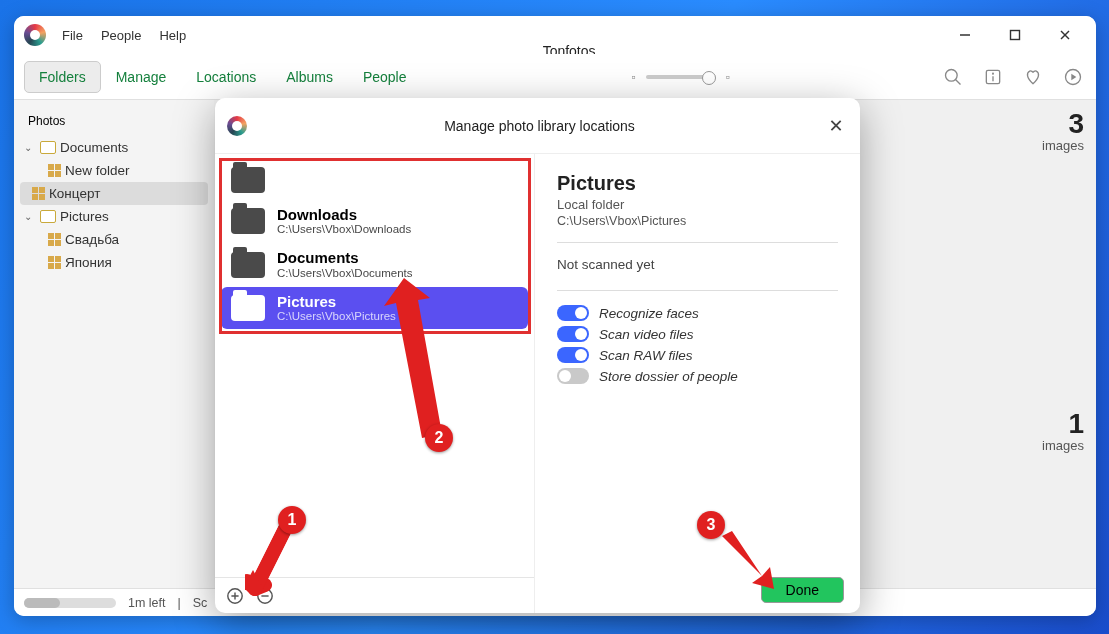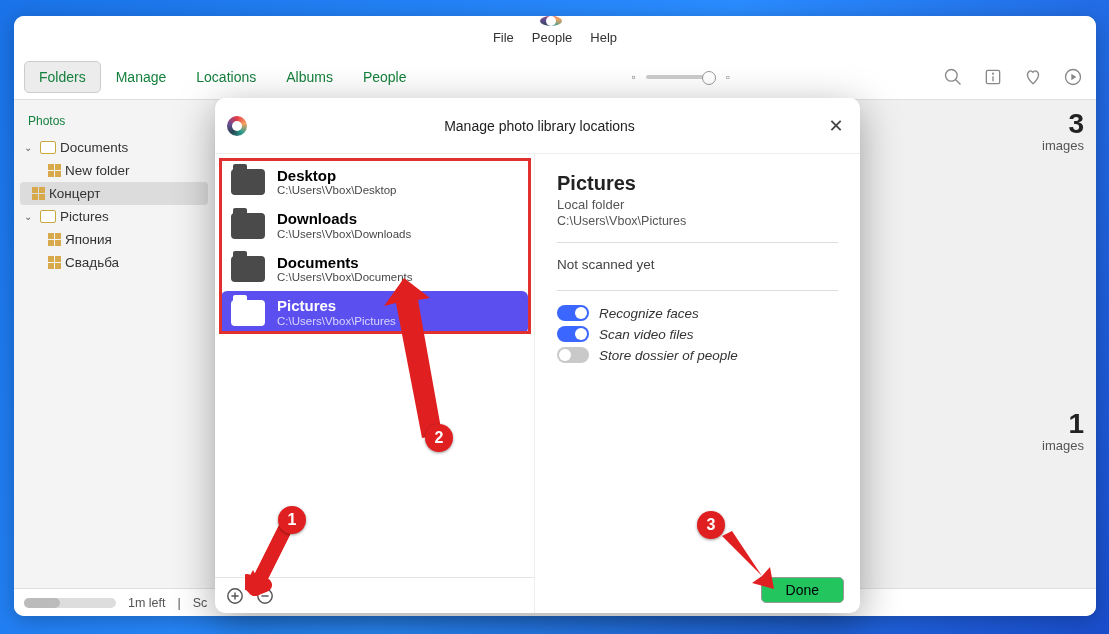--- a/index.html
+++ b/index.html
@@ -1,20 +1,20 @@
 <!DOCTYPE html>
 <html><head>
 <meta charset="utf-8">
 <style>
   * { box-sizing: border-box; margin: 0; padding: 0; font-family: -apple-system, "Segoe UI", Arial, sans-serif; }
   body { background: linear-gradient(120deg, #1a73e8 0%, #2a8cff 50%, #1a4dcc 100%); width: 1109px; height: 634px; overflow: hidden; position: relative; }
 
   
   .window { position: absolute; left: 14px; top: 16px; width: 1082px; height: 600px; background: #f4f4f4; border-radius: 10px; box-shadow: 0 4px 20px rgba(0,0,0,.25); display: flex; flex-direction: column; overflow: hidden; }
-  .titlebar { height: 38px; display: flex; align-items: center; padding: 0 10px; background: #fff; flex-direction: column; }
+  .titlebar { height: 38px; display: flex; align-items: center; padding: 0 10px; background: #fff; }
   .logo { width: 22px; height: 22px; border-radius: 50%; background: conic-gradient(#e63946,#f4a261,#2a9d8f,#264653,#6a4c93,#e63946); display:flex; align-items:center; justify-content:center; margin-right:8px; }
   .logo:after { content:""; width:10px; height:10px; background:#fff; border-radius:50%; }
   .menu { display:flex; gap:2px; }
   .menu span { padding:4px 8px; font-size:13px; color:#333; }
   .title-center { flex:1; text-align:center; font-size:14px; color:#222; font-weight:500;margin-top:31px; }
   .win-controls { display:flex; gap:8px; align-items:center; }
   .win-btn { width:42px; height:30px; display:flex; align-items:center; justify-content:center; font-size:14px; color:#333; }
   .win-btn svg { width:12px; height:12px; stroke:#333; stroke-width:1.4; fill:none; }
 
   .toolbar { height:46px; background:#fff; border-bottom:1px solid #e0e0e0; display:flex; align-items:center; padding:0 10px; }
@@ -24,21 +24,21 @@
   .toolbar-center { flex:1; display:flex; justify-content:center; align-items:center; gap:10px; }
   .slider-icon { font-size:12px; color:#888; }
   .slider { width:70px; height:4px; background:#ccc; border-radius:2px; position:relative; }
   .slider:after { content:""; position:absolute; right:0; top:-4px; width:12px; height:12px; background:#fff; border:1px solid #999; border-radius:50%; }
   .toolbar-right { display:flex; gap:14px; align-items:center; }
   .tool-icon { width:26px; height:26px; display:flex; align-items:center; justify-content:center; color:#888; }
   .tool-icon svg { width:20px; height:20px; stroke:#888; stroke-width:1.6; fill:none; }
 
   .body { flex:1; display:flex; overflow:hidden; }
   .sidebar { width:200px; background:#f4f4f4; padding:10px 0; overflow-y:auto; }
-  .side-head { font-size:12px; color:#15803d; padding:4px 14px 8px; }
+  .side-head { font-size:12px; color:#000000; padding:4px 14px 8px; }
   .tree-item { display:flex; align-items:center; padding:4px 10px; font-size:13.5px; color:#333; gap:4px; }
   .tree-item.lvl1 { padding-left:34px; }
   .tree-item.selected { background:#dcdcdc; border-radius:4px; margin:0 6px; padding-left:12px;}
   .chev { width:12px; font-size:10px; color:#666; }
   .folder-ico { width:16px; height:13px; border:1px solid #c9a93b; border-radius:2px; background:#fff; position:relative; }
   .grid-ico { width:13px; height:13px; display:grid; grid-template-columns:1fr 1fr; grid-template-rows:1fr 1fr; gap:1.5px;}
   .grid-ico span{background:#d8a94a;}
 
   .content { flex:1; background:#f0f0f0; position:relative; }
   .count-box { position:absolute; right:12px; top:10px; text-align:right; }
@@ -194,30 +194,30 @@
           <span class="folder-ico"></span>
           <span>Pictures</span>
         </div>
       <div class="tree-item lvl1">
           <span class="grid-ico">
             <span></span>
             <span></span>
             <span></span>
             <span></span>
           </span>
-          <span>Япония</span>
+          <span>Свадьба</span>
         </div>
       <div class="tree-item lvl1">
           <span class="grid-ico">
             <span></span>
             <span></span>
             <span></span>
             <span></span>
           </span>
-          <span>Свадьба</span>
+          <span>Япония</span>
         </div>
     </div>
     <div class="content">
       <div class="count-box">
         <div class="n">3</div>
         <div class="lbl">images</div>
       </div>
       <div class="count-box count-box2">
         <div class="n">1</div>
         <div class="lbl">images</div>
@@ -237,24 +237,20 @@
   <div class="modal-head">
     <div class="logo"></div>
     <div class="modal-title">Manage photo library locations</div>
     <div class="close-x">✕</div>
   </div>
   <div class="modal-body">
     <div class="loc-list">
       <div class="redbox"></div>
       <div class="loc-item">
         <div class="loc-ico"></div>
-        <div class="loc-txt">
-            <div class="n">Desktop</div>
-            <div class="p">C:\Users\Vbox\Desktop</div>
-          </div>
       </div>
       <div class="loc-item">
         <div class="loc-ico"></div>
         <div class="loc-txt">
             <div class="n">Downloads</div>
             <div class="p">C:\Users\Vbox\Downloads</div>
           </div>
       </div>
       <div class="loc-item">
         <div class="loc-ico"></div>
@@ -295,20 +291,24 @@
       <div class="hr"></div>
       <div class="opt">
           <div class="toggle on"></div>
           <span>Recognize faces</span>
         </div>
       <div class="opt">
           <div class="toggle on"></div>
           <span>Scan video files</span>
         </div>
       <div class="opt">
+          <div class="toggle on"></div>
+          <span>Scan RAW files</span>
+        </div>
+      <div class="opt">
           <div class="toggle off"></div>
           <span>Store dossier of people</span>
         </div>
       <button class="done-btn">Done</button>
     </div>
   </div>
 </div>
 
 <svg class="arrow" style="left:245px; top:509px;" width="60" height="95">
     <path d="M45 10 L10 80 L2 72 M10 80 L20 76" fill="none" stroke="#e02020" stroke-width="14" stroke-linejoin="round" stroke-linecap="round"></path>

